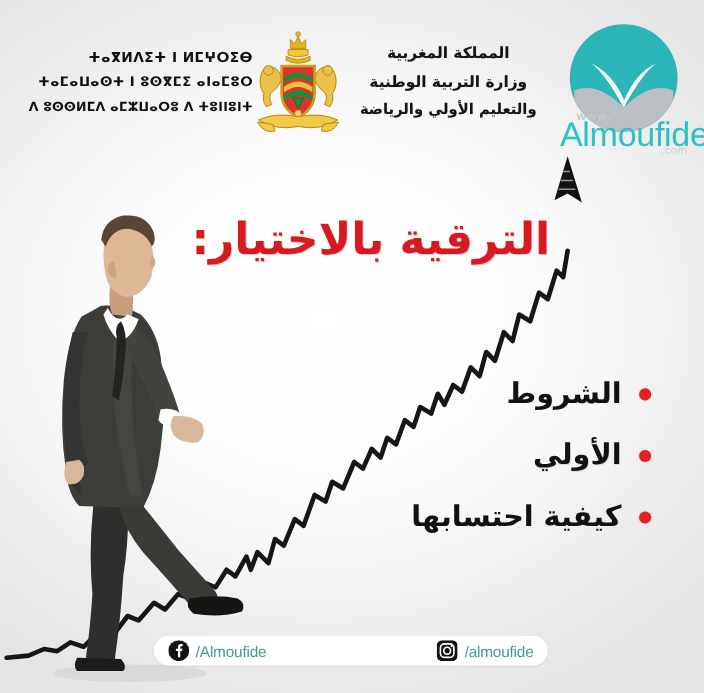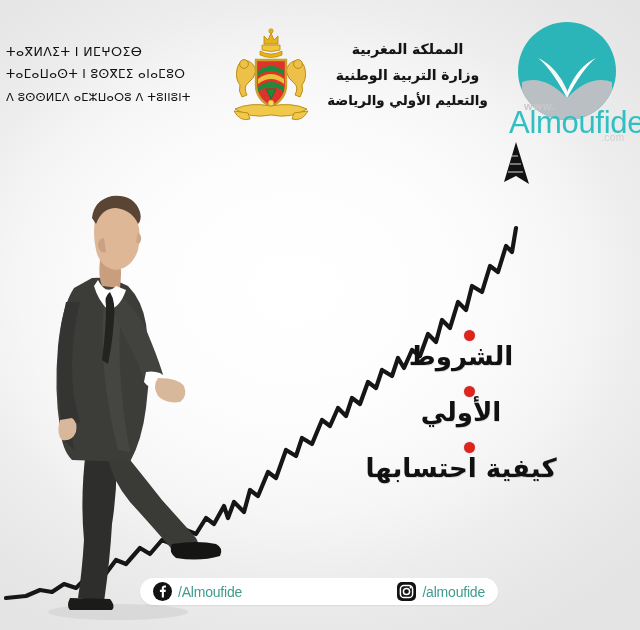--- a/index.html
+++ b/index.html
@@ -13,26 +13,26 @@
     height:630px;
     overflow:hidden;
     background:
       radial-gradient(ellipse 74% 62% at 46% 46%, #ffffff 0%, #fdfdfd 34%, #f6f6f6 58%, #ececec 76%, #e4e4e4 100%);
   }
   
   .header{
     position:absolute; left:0; top:0; width:640px; height:150px;
   }
   .tifinagh{
-    position:absolute; left:6px; top:40px; width:212px;
-    text-align:left;
+    position:absolute; left:18px; top:40px; width:212px;
+    text-align:right;
     color:#111;
     font-family:"DejaVu Sans",sans-serif;
     font-size:12.5px;
-    font-weight:400;
+    font-weight:700;
     line-height:23px;
     letter-spacing:0.4px;
     white-space:nowrap;
   }
   .tifinagh div:nth-child(2){font-size:12px;}
   .tifinagh div:nth-child(3){font-size:11.4px;letter-spacing:0.2px;}
 
   .arabic-ministry{
     position:absolute; left:315px; top:36px; width:185px;
     direction:rtl; text-align:center;
@@ -88,21 +88,21 @@
     text-shadow:1px 1px 0 rgba(0,0,0,0.16);
     white-space:nowrap;
   }
 
   
   .bullets{
     position:absolute; left:330px; top:330px; width:262px;
     direction:rtl;
   }
   .bullet-row{
-    display:flex; flex-direction:column; align-items:center;
+    display:flex; align-items:center;
     justify-content:flex-start;
     height:56px;
   }
   .dot{
     width:11px;height:11px;border-radius:50%;
     background:#e0231c;
     flex:0 0 11px;
     margin-left:16px;
     box-shadow:0 0 2px rgba(0,0,0,0.18);
   }
@@ -285,20 +285,21 @@
         <path d="M104 118 Q98 118 98 126 Q100 134 106 132 Z" fill="#c9a183"></path>
 
         <path d="M92 98 Q94 80 112 76 Q134 74 140 92 Q142 100 138 104
                  Q132 90 116 88 Q102 88 96 104 Z" fill="#5a4434"></path>
 
         <path d="M138 112 Q144 118 139 124 L136 122 Z" fill="#cda787"></path>
       </g>
     </svg>
   </div>
 
+  <div class="title">الترقية بالاختيار:</div>
 
   <div class="bullets">
     <div class="bullet-row">
       <span class="dot"></span>
       <span class="bullet-label">الشروط</span>
     </div>
     <div class="bullet-row">
       <span class="dot"></span>
       <span class="bullet-label">الأولي</span>
     </div>

